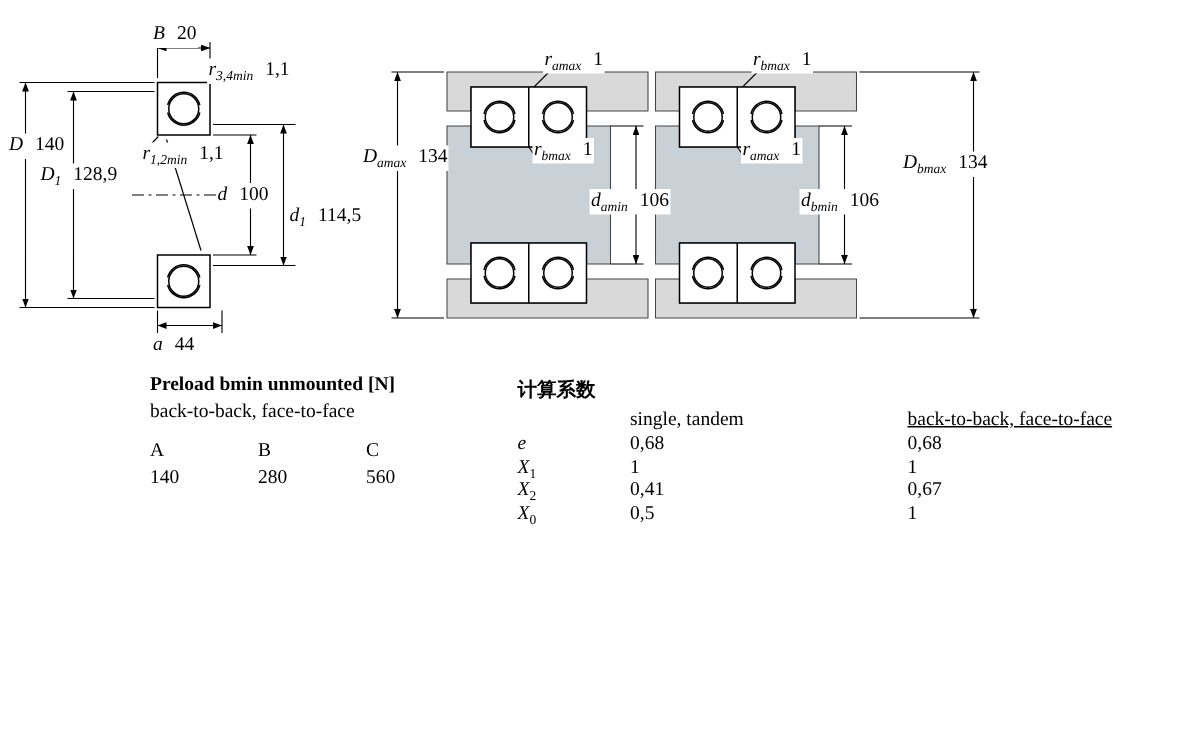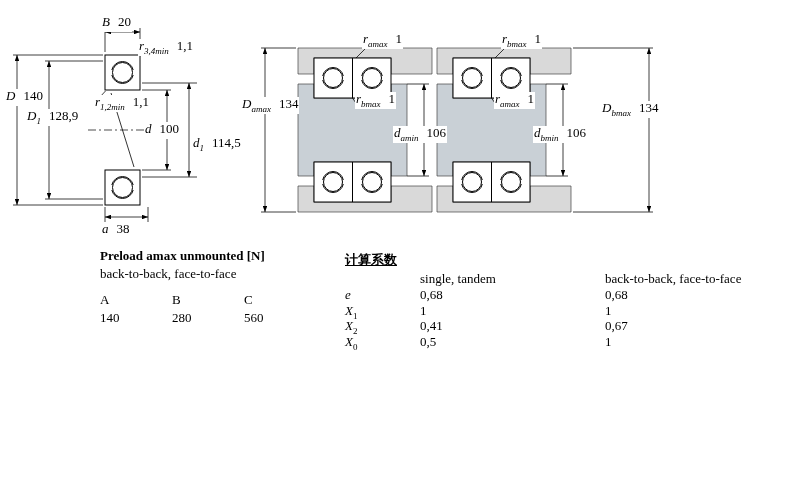--- a/index.html
+++ b/index.html
@@ -15,27 +15,27 @@
     position:absolute; font-size:13px; line-height:14px;
     background:#fff; white-space:nowrap; padding:0 1px;
   }
   .dim .sym { font-style:italic; }
   .dim sub { font-style:italic; font-size:9px; line-height:1; }
   .dim .val { margin-left:8px; }
 
   
   .preload, .factors { position:absolute; font-size:13px; line-height:16px; }
   .bold { font-weight:bold; }
-  .underline { text-decoration:underline; }
+  .underline { }
   .preload-sub { margin-top:2px; }
   .prow span { display:inline-block; width:72px; }
   .phead { margin-top:10px; }
   .pvals { margin-top:2px; }
 
-  .fhead { margin-top:3px; padding-left:75px; }
+  .fhead { margin-top:3px; padding-left:75px;text-decoration:underline; }
   .fhead .fc1 { display:inline-block; width:185px; }
   .frow { height:15.5px; line-height:15.5px; }
   .frow:first-of-type { margin-top:2px; }
   .frow .flab { display:inline-block; width:75px; }
   .frow .fc1 { display:inline-block; width:185px; }
   .frow i { font-style:italic; }
   .frow sub { font-style:normal; font-size:9px; line-height:1; }
 </style>
 </head>
 <body>
@@ -178,21 +178,21 @@
   <div class="dim" style="left:26px;top:109px">
     <span class="sym">D</span><sub>1</sub><span class="val">128,9</span>
   </div>
   <div class="dim" style="left:144px;top:122px">
     <span class="sym">d</span><sub></sub><span class="val">100</span>
   </div>
   <div class="dim" style="left:192px;top:136px">
     <span class="sym">d</span><sub>1</sub><span class="val">114,5</span>
   </div>
   <div class="dim" style="left:101px;top:222px">
-    <span class="sym">a</span><sub></sub><span class="val">38</span>
+    <span class="sym">a</span><sub></sub><span class="val">44</span>
   </div>
 
   <div class="dim" style="left:362px;top:32px">
     <span class="sym">r</span><sub>amax</sub><span class="val">1</span>
   </div>
   <div class="dim" style="left:241px;top:97px">
     <span class="sym">D</span><sub>amax</sub><span class="val">134</span>
   </div>
   <div class="dim" style="left:355px;top:92px">
     <span class="sym">r</span><sub>bmax</sub><span class="val">1</span>
@@ -208,21 +208,21 @@
     <span class="sym">r</span><sub>amax</sub><span class="val">1</span>
   </div>
   <div class="dim" style="left:601px;top:101px">
     <span class="sym">D</span><sub>bmax</sub><span class="val">134</span>
   </div>
   <div class="dim" style="left:533px;top:126px">
     <span class="sym">d</span><sub>bmin</sub><span class="val">106</span>
   </div>
 
   <div class="preload" style="left:100px;top:248px">
-    <div class="bold">Preload amax unmounted [N]</div>
+    <div class="bold">Preload bmin unmounted [N]</div>
     <div class="preload-sub">back-to-back, face-to-face</div>
     <div class="prow phead">
       <span>A</span><span>B</span><span>C</span>
     </div>
     <div class="prow pvals">
       <span>140</span><span>280</span><span>560</span>
     </div>
   </div>
 
   <div class="factors" style="left:345px;top:252px">

